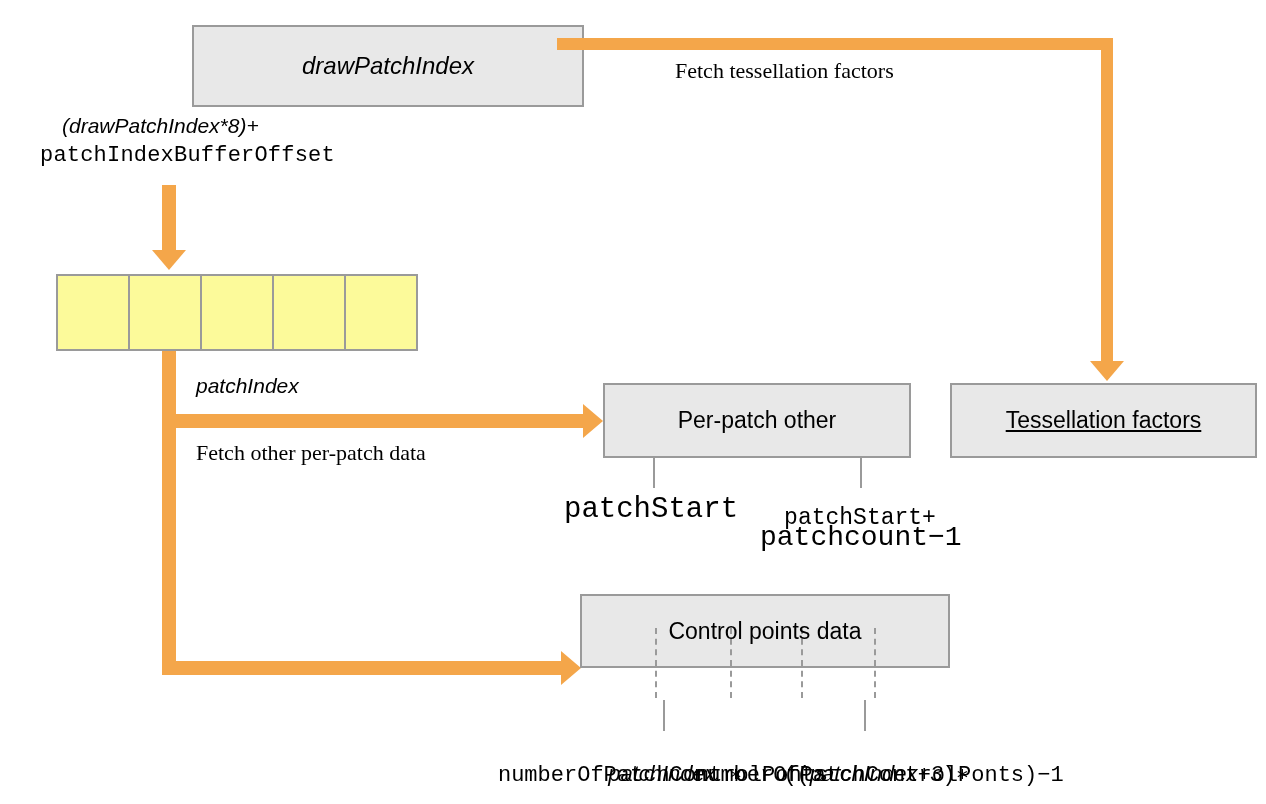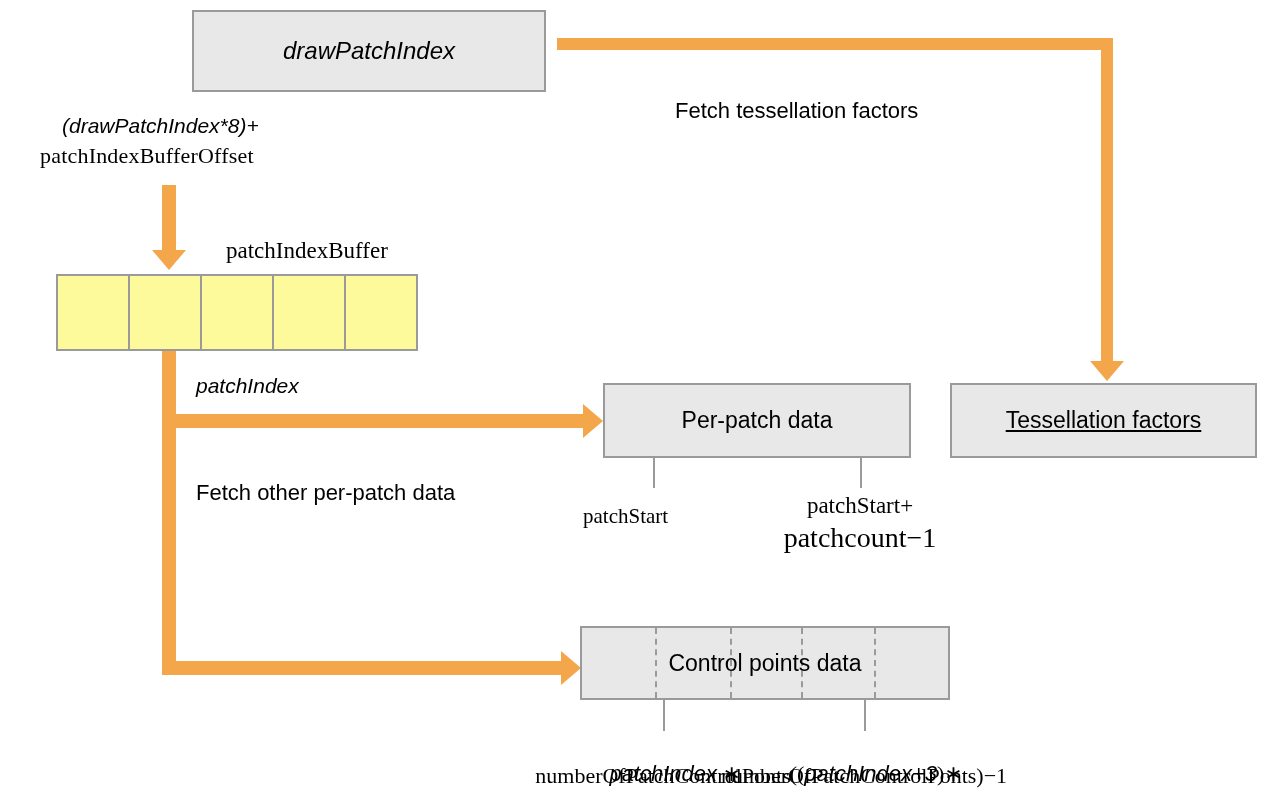--- a/index.html
+++ b/index.html
@@ -19,23 +19,23 @@
     overflow: hidden;
   }
 
   
   .txt {
     position: absolute;
     color: #000000;
     white-space: pre;
     line-height: 1.22;
   }
-  .sans   { font-family: Liberation Sans, sans-serif; margin-top: 40px; }
+  .sans   { font-family: Liberation Serif, serif; }
   .sans-i { font-family: "Liberation Sans", sans-serif; font-style: italic; }
-  .mono   { font-family: Liberation Serif, serif; }
+  .mono   { font-family: Liberation Mono, monospace; }
   .ctr    { text-align: center; }
 
   
   .gbox {
     position: absolute;
     background: #e8e8e8;
     border: 2px solid #9a9a9a;
     box-sizing: border-box;
     display: flex;
     align-items: center;
@@ -94,37 +94,36 @@
     position: absolute;
     width: 0;
     border-left: 2px dashed #9a9a9a;
   }
 </style>
 </head>
 <body>
 
 <div id="diagram">
 
-  <div class="gbox" style="left:192px; top:10px; width:354px; height:82px;justify-content:center;">
+  <div class="gbox" style="left:192px; top:25px; width:392px; height:82px;justify-content:center;">
     <span class="lbl it" style="font-size:24px;">drawPatchIndex</span>
   </div>
 
   <div class="obar" style="left:557px; top:38px; width:556px; height:12px;"></div>
 
   <div class="obar" style="left:1101px; top:38px; width:12px; height:326px;"></div>
   <div class="ohead down" style="left:1090px; top:361px;"></div>
   <div class="txt sans" style="left:675px; top:58px; font-size:22px;">Fetch tessellation factors</div>
 
   <div class="txt sans-i" style="left:62px; top:113px; font-size:21px;">(drawPatchIndex*8)+</div>
   <div class="txt mono" style="left:40px; top:143px; font-size:22px; letter-spacing:0.2px;">patchIndexBufferOffset</div>
 
   <div class="obar" style="left:162px; top:185px; width:14px; height:67px;"></div>
   <div class="ohead down" style="left:152px; top:250px;"></div>
 
-  <div class="txt mono" style="left:226px; top:237px; font-size:23px;">patchIndexBuffer</div>
 
   <div class="buffer" style="left:56px; top:274px; width:368px; height:77px;">
     <div class="cell" style="width:74px;"></div>
     <div class="cell" style="width:74px;"></div>
     <div class="cell" style="width:74px;"></div>
     <div class="cell" style="width:74px;"></div>
     <div class="cell" style="width:74px;"></div>
   </div>
 
   <div class="obar" style="left:162px; top:351px; width:14px; height:324px;"></div>
@@ -132,33 +131,33 @@
   <div class="obar" style="left:162px; top:414px; width:424px; height:14px;"></div>
   <div class="ohead right" style="left:583px; top:404px;"></div>
 
   <div class="obar" style="left:162px; top:661px; width:402px; height:14px;"></div>
   <div class="ohead right" style="left:561px; top:651px;"></div>
 
   <div class="txt sans-i" style="left:196px; top:373px; font-size:21px;">patchIndex</div>
   <div class="txt sans" style="left:196px; top:440px; font-size:22px;">Fetch other per-patch data</div>
 
   <div class="gbox" style="left:603px; top:383px; width:308px; height:75px;">
-    <span class="lbl" style="font-size:23px;">Per-patch data</span>
+    <span class="lbl" style="font-size:23px;">Per-patch other</span>
   </div>
   <div class="tick" style="left:653px; top:458px; height:30px;"></div>
   <div class="tick" style="left:860px; top:458px; height:30px;"></div>
-  <div class="txt mono" style="left:583px; top:492px; font-size:21px;margin-top:12px;">patchStart</div>
-  <div class="txt mono ctr" style="left:760px; top:492px; width:200px; font-size:23px;">patchStart+</div>
+  <div class="txt mono" style="left:564px; top:492px; font-size:29px;">patchStart</div>
+  <div class="txt mono ctr" style="left:760px; top:504px; width:200px; font-size:23px;">patchStart+</div>
   <div class="txt mono ctr" style="left:760px; top:521px; width:200px; font-size:28px;">patchcount−1</div>
 
   <div class="gbox" style="left:950px; top:383px; width:307px; height:75px;">
     <span class="lbl" style="font-size:23px;text-decoration:underline;">Tessellation factors</span>
   </div>
 
-  <div class="gbox" style="left:580px; top:626px; width:370px; height:74px;">
+  <div class="gbox" style="left:580px; top:594px; width:370px; height:74px;">
     <span class="lbl" style="font-size:23px; position:relative; z-index:2;">Control points data</span>
   </div>
   <div class="vdash" style="left:655px; top:628px; height:70px;"></div>
   <div class="vdash" style="left:730px; top:628px; height:70px;"></div>
   <div class="vdash" style="left:801px; top:628px; height:70px;"></div>
   <div class="vdash" style="left:874px; top:628px; height:70px;"></div>
 
   <div class="tick" style="left:663px; top:700px; height:31px;"></div>
   <div class="tick" style="left:864px; top:700px; height:31px;"></div>
 

